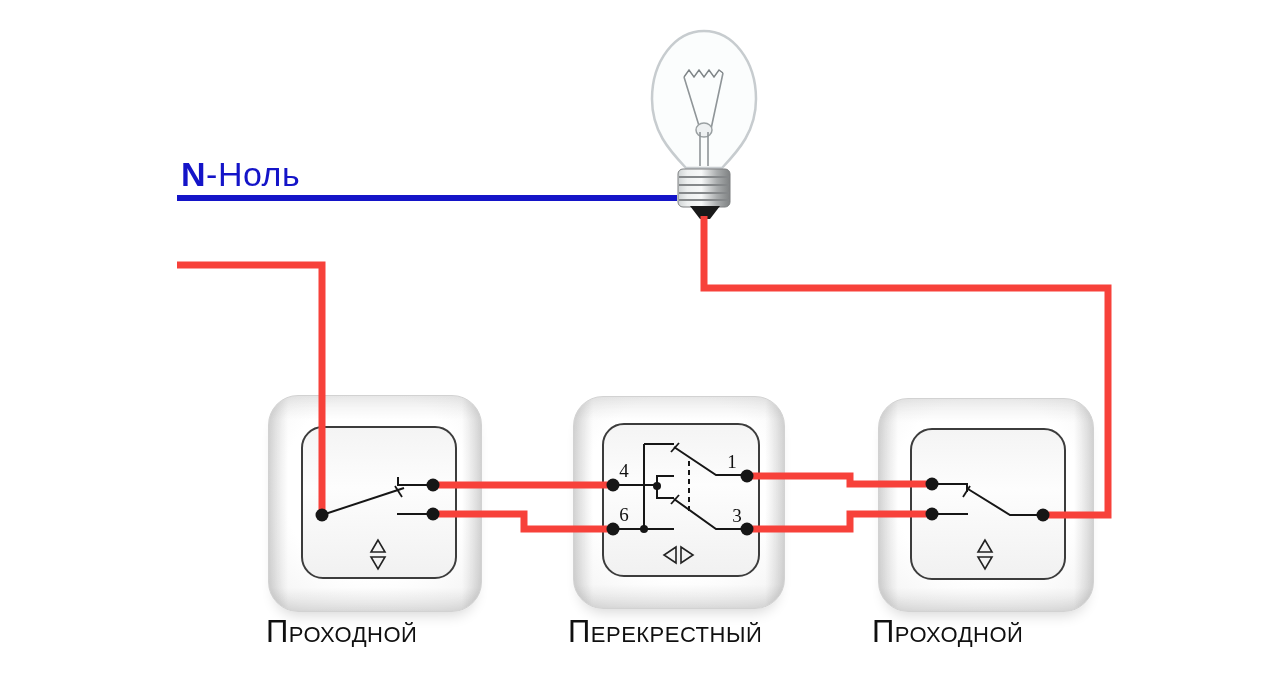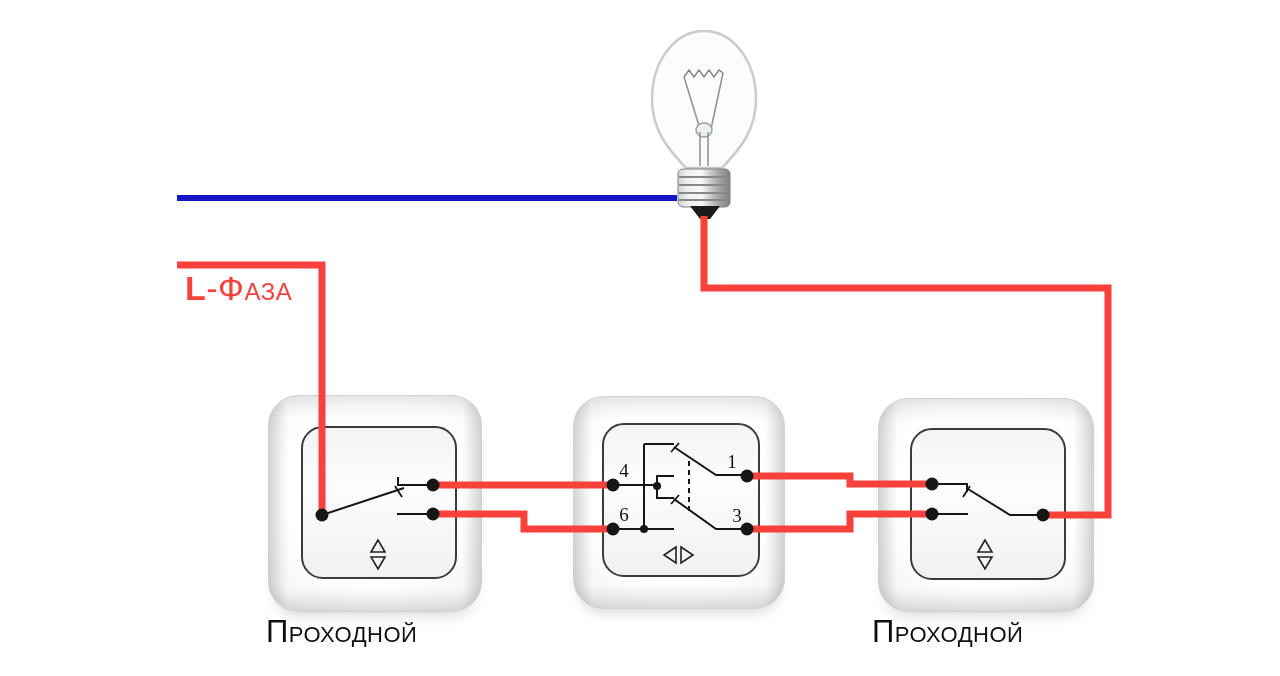--- a/index.html
+++ b/index.html
@@ -49,23 +49,24 @@
   <div class="switch-body" style="left:268px;top:395px;width:212px;height:215px;">
     <div class="switch-button" style="left:32px;top:30px;width:152px;height:149px;"></div>
   </div>
   <div class="switch-body" style="left:573px;top:396px;width:210px;height:211px;">
     <div class="switch-button" style="left:28px;top:26px;width:154px;height:150px;"></div>
   </div>
   <div class="switch-body" style="left:878px;top:398px;width:214px;height:212px;">
     <div class="switch-button" style="left:31px;top:29px;width:152px;height:148px;"></div>
   </div>
 
-  <div class="line-label l-label"><b>L</b><span class="sc">-Фаза</span></div>
+  <div class="line-label n-label"><b>N</b><span>-Ноль</span></div>
 
   <div class="swlabel" style="left:266px;width:220px;">Проходной</div>
+  <div class="swlabel" style="left:568px;width:224px;">Перекрестный</div>
   <div class="swlabel" style="left:872px;width:230px;">Проходной</div>
 
   <svg class="overlay" width="1280" height="676" viewBox="0 0 1280 676">
     <defs>
       <linearGradient id="metal" x1="0" y1="0" x2="1" y2="0">
         <stop offset="0" stop-color="#cfd3d4"></stop>
         <stop offset="0.18" stop-color="#eef0f0"></stop>
         <stop offset="0.45" stop-color="#f7f8f8"></stop>
         <stop offset="0.75" stop-color="#a9acad"></stop>
         <stop offset="1" stop-color="#7f8283"></stop>

